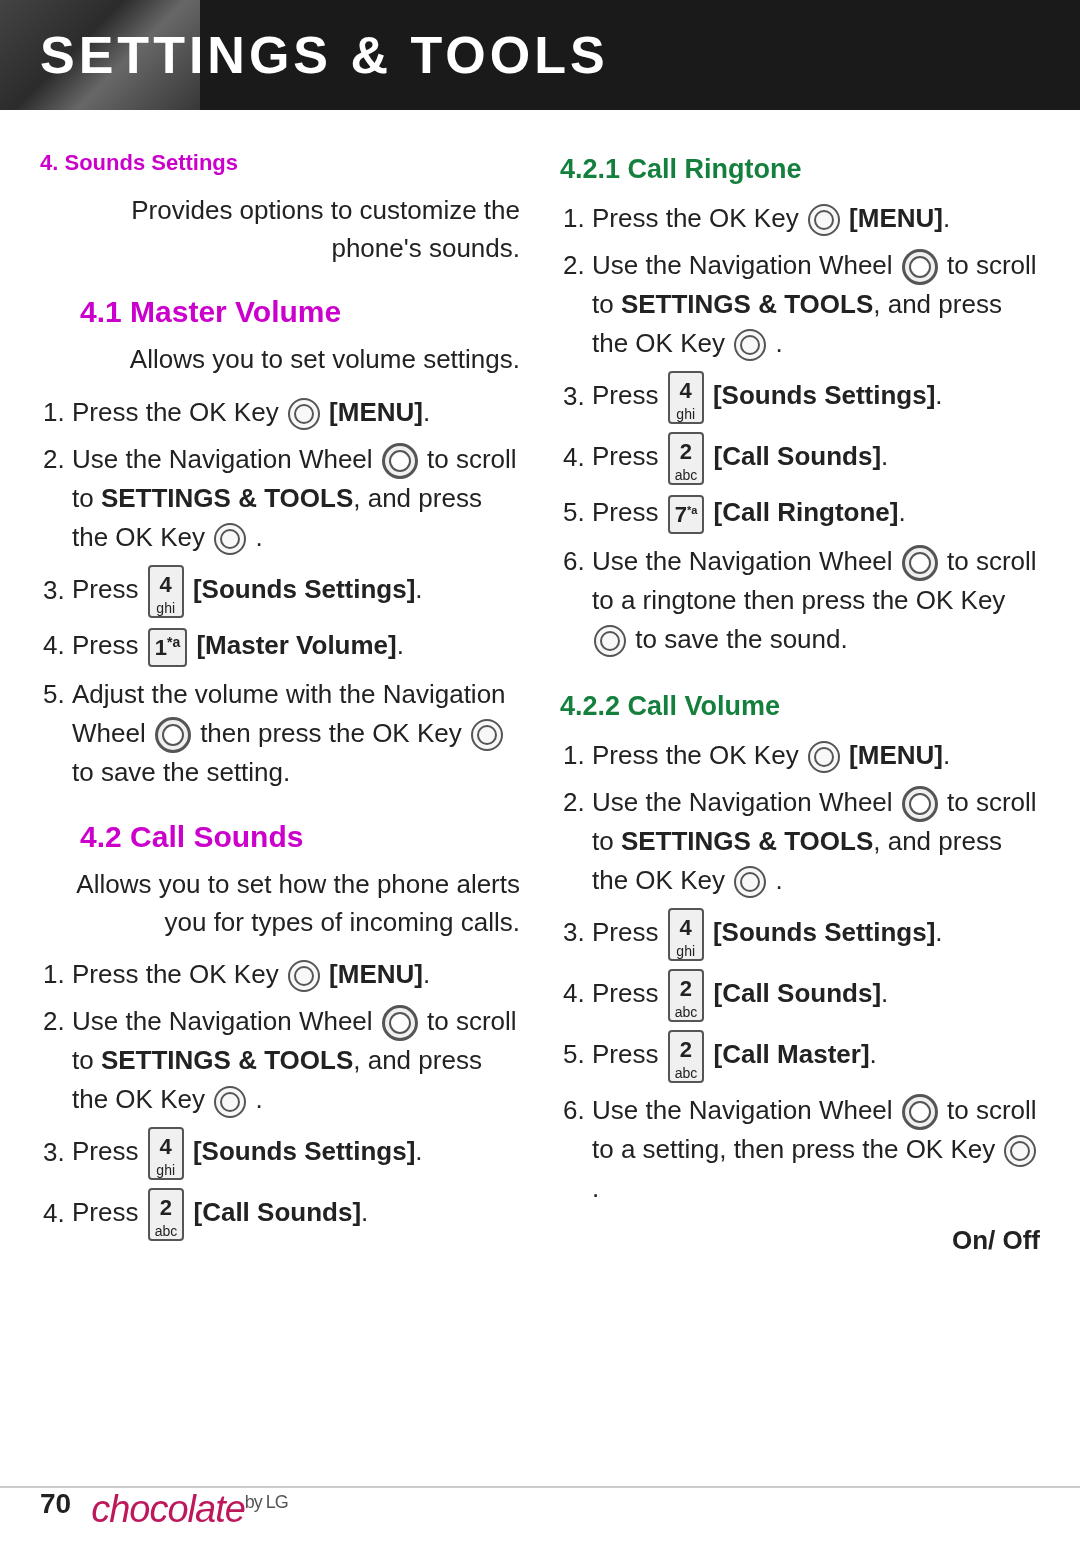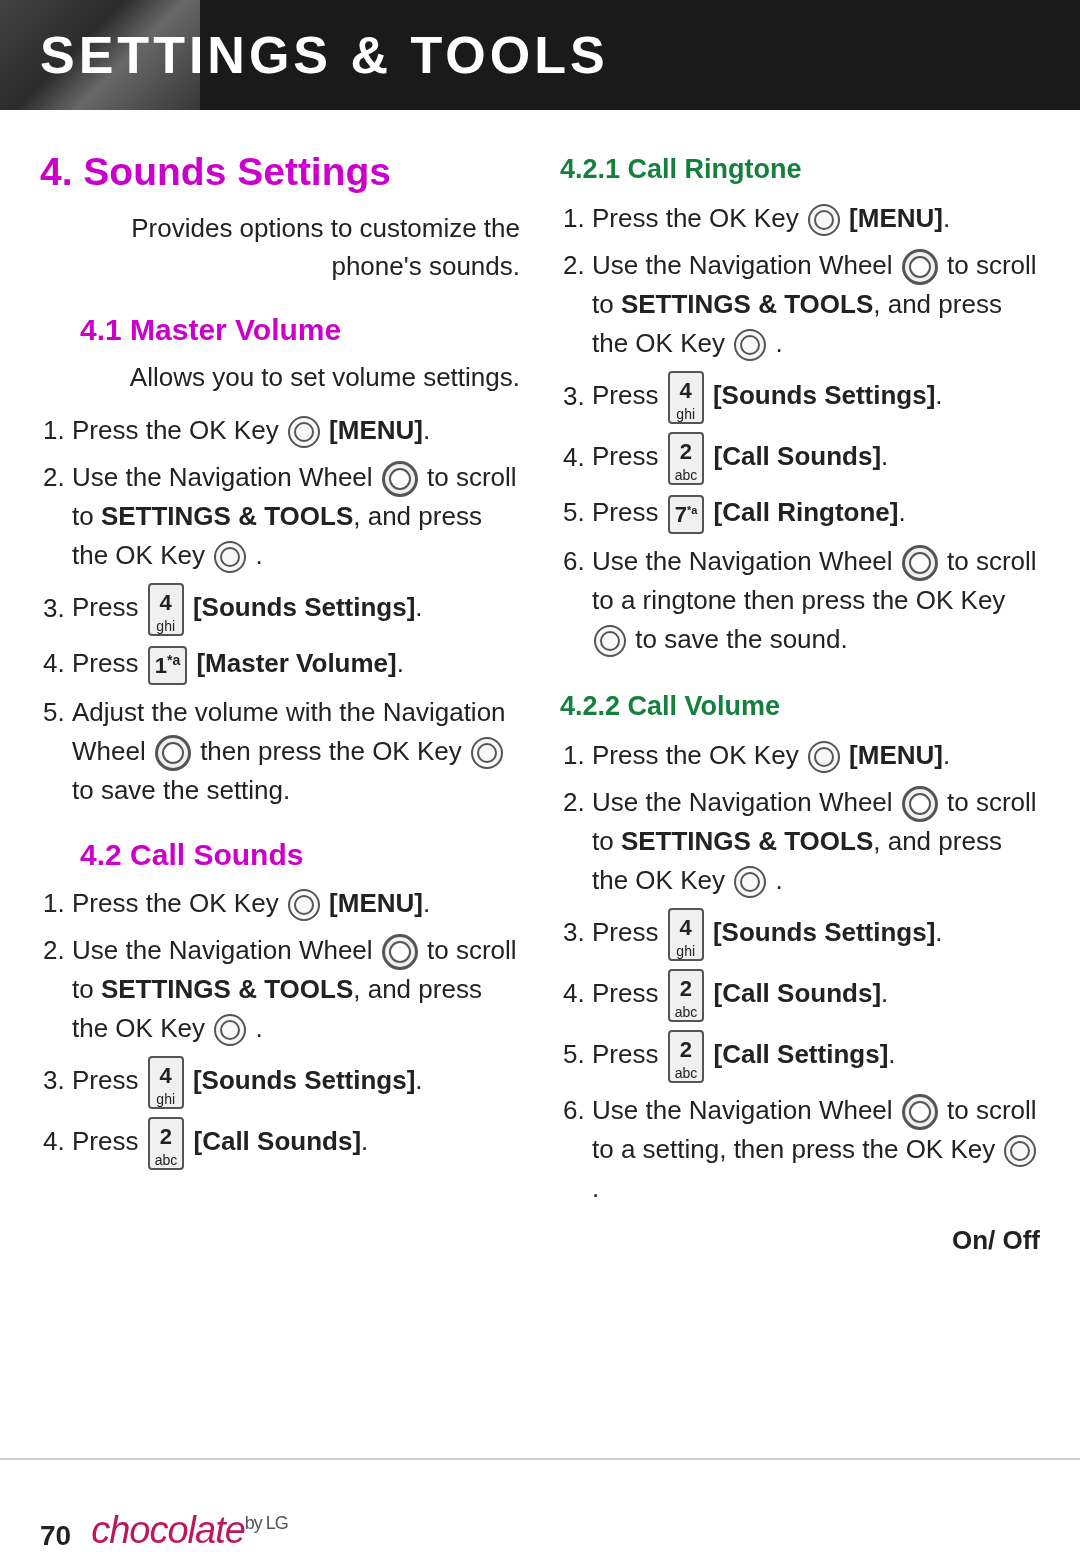--- a/index.html
+++ b/index.html
@@ -55,21 +55,21 @@
     }
 
     .right-col {
       flex: 1;
       max-width: 480px;
     }
 
     
     .section-heading-large {
       color: #cc00cc;
-      font-size: 39px;
+      font-size: 22px;
       font-weight: bold;
       margin-bottom: 16px;
     }
 
     .section-heading-medium {
       color: #cc00cc;
       font-size: 30px;
       font-weight: bold;
       margin-bottom: 12px;
       margin-top: 28px;
@@ -188,24 +188,24 @@
     }
 
     .bold { font-weight: bold; }
 
     
     .footer {
       position: absolute;
       bottom: 0;
       left: 0;
       right: 0;
-      height: 94px;
+      height: 66px;
       border-top: 2px solid #ccc;
       display: flex;
-      align-items: flex-end;
+      align-items: flex-start;
       padding: 0 40px;
     }
     .footer-page-num {
       font-size: 28px;
       font-weight: bold;
       color: #222;
       margin-right: 20px;
     }
     .footer-brand {
       font-size: 38px;
@@ -274,20 +274,21 @@
         </li>
         <li>
           Adjust the volume with the Navigation Wheel <span class="nav-wheel-icon"></span> then
           press the OK Key <span class="ok-icon"></span> to save the setting.
         </li>
       </ol>
     </div>
 
     <div>
       <div class="section-heading-medium">4.2 Call Sounds</div>
+      <p class="body-text">Allows you to set how the phone alerts you for types of incoming calls.</p>
       <ol>
         <li>
           Press the OK Key <span class="ok-icon"></span> <span class="bold">[MENU]</span>.
         </li>
         <li>
           Use the Navigation Wheel <span class="nav-wheel-icon"></span>
           to scroll to <span class="bold">SETTINGS &amp; TOOLS</span>, and press the OK Key <span class="ok-icon"></span> .
         </li>
         <li>
           Press <span class="key-icon">
@@ -377,21 +378,21 @@
                 <span class="key-sub">abc</span>
               </span>
             </span> <span class="bold">[Call Sounds]</span>.
         </li>
         <li>
           Press <span class="key-icon">
               <span class="key-icon-inner">
                 <span class="key-main">2</span>
                 <span class="key-sub">abc</span>
               </span>
-            </span> <span class="bold">[Call Settings]</span>.
+            </span> <span class="bold">[Call Master]</span>.
         </li>
         <li>
           Use the Navigation Wheel <span class="nav-wheel-icon"></span>
           to scroll to a setting, then press the OK Key <span class="ok-icon"></span> .
         </li>
       </ol>
       <p class="body-text bold" style="margin-top: 12px; margin-left: 14px;">On/ Off</p>
     </div>
 
   </div>

